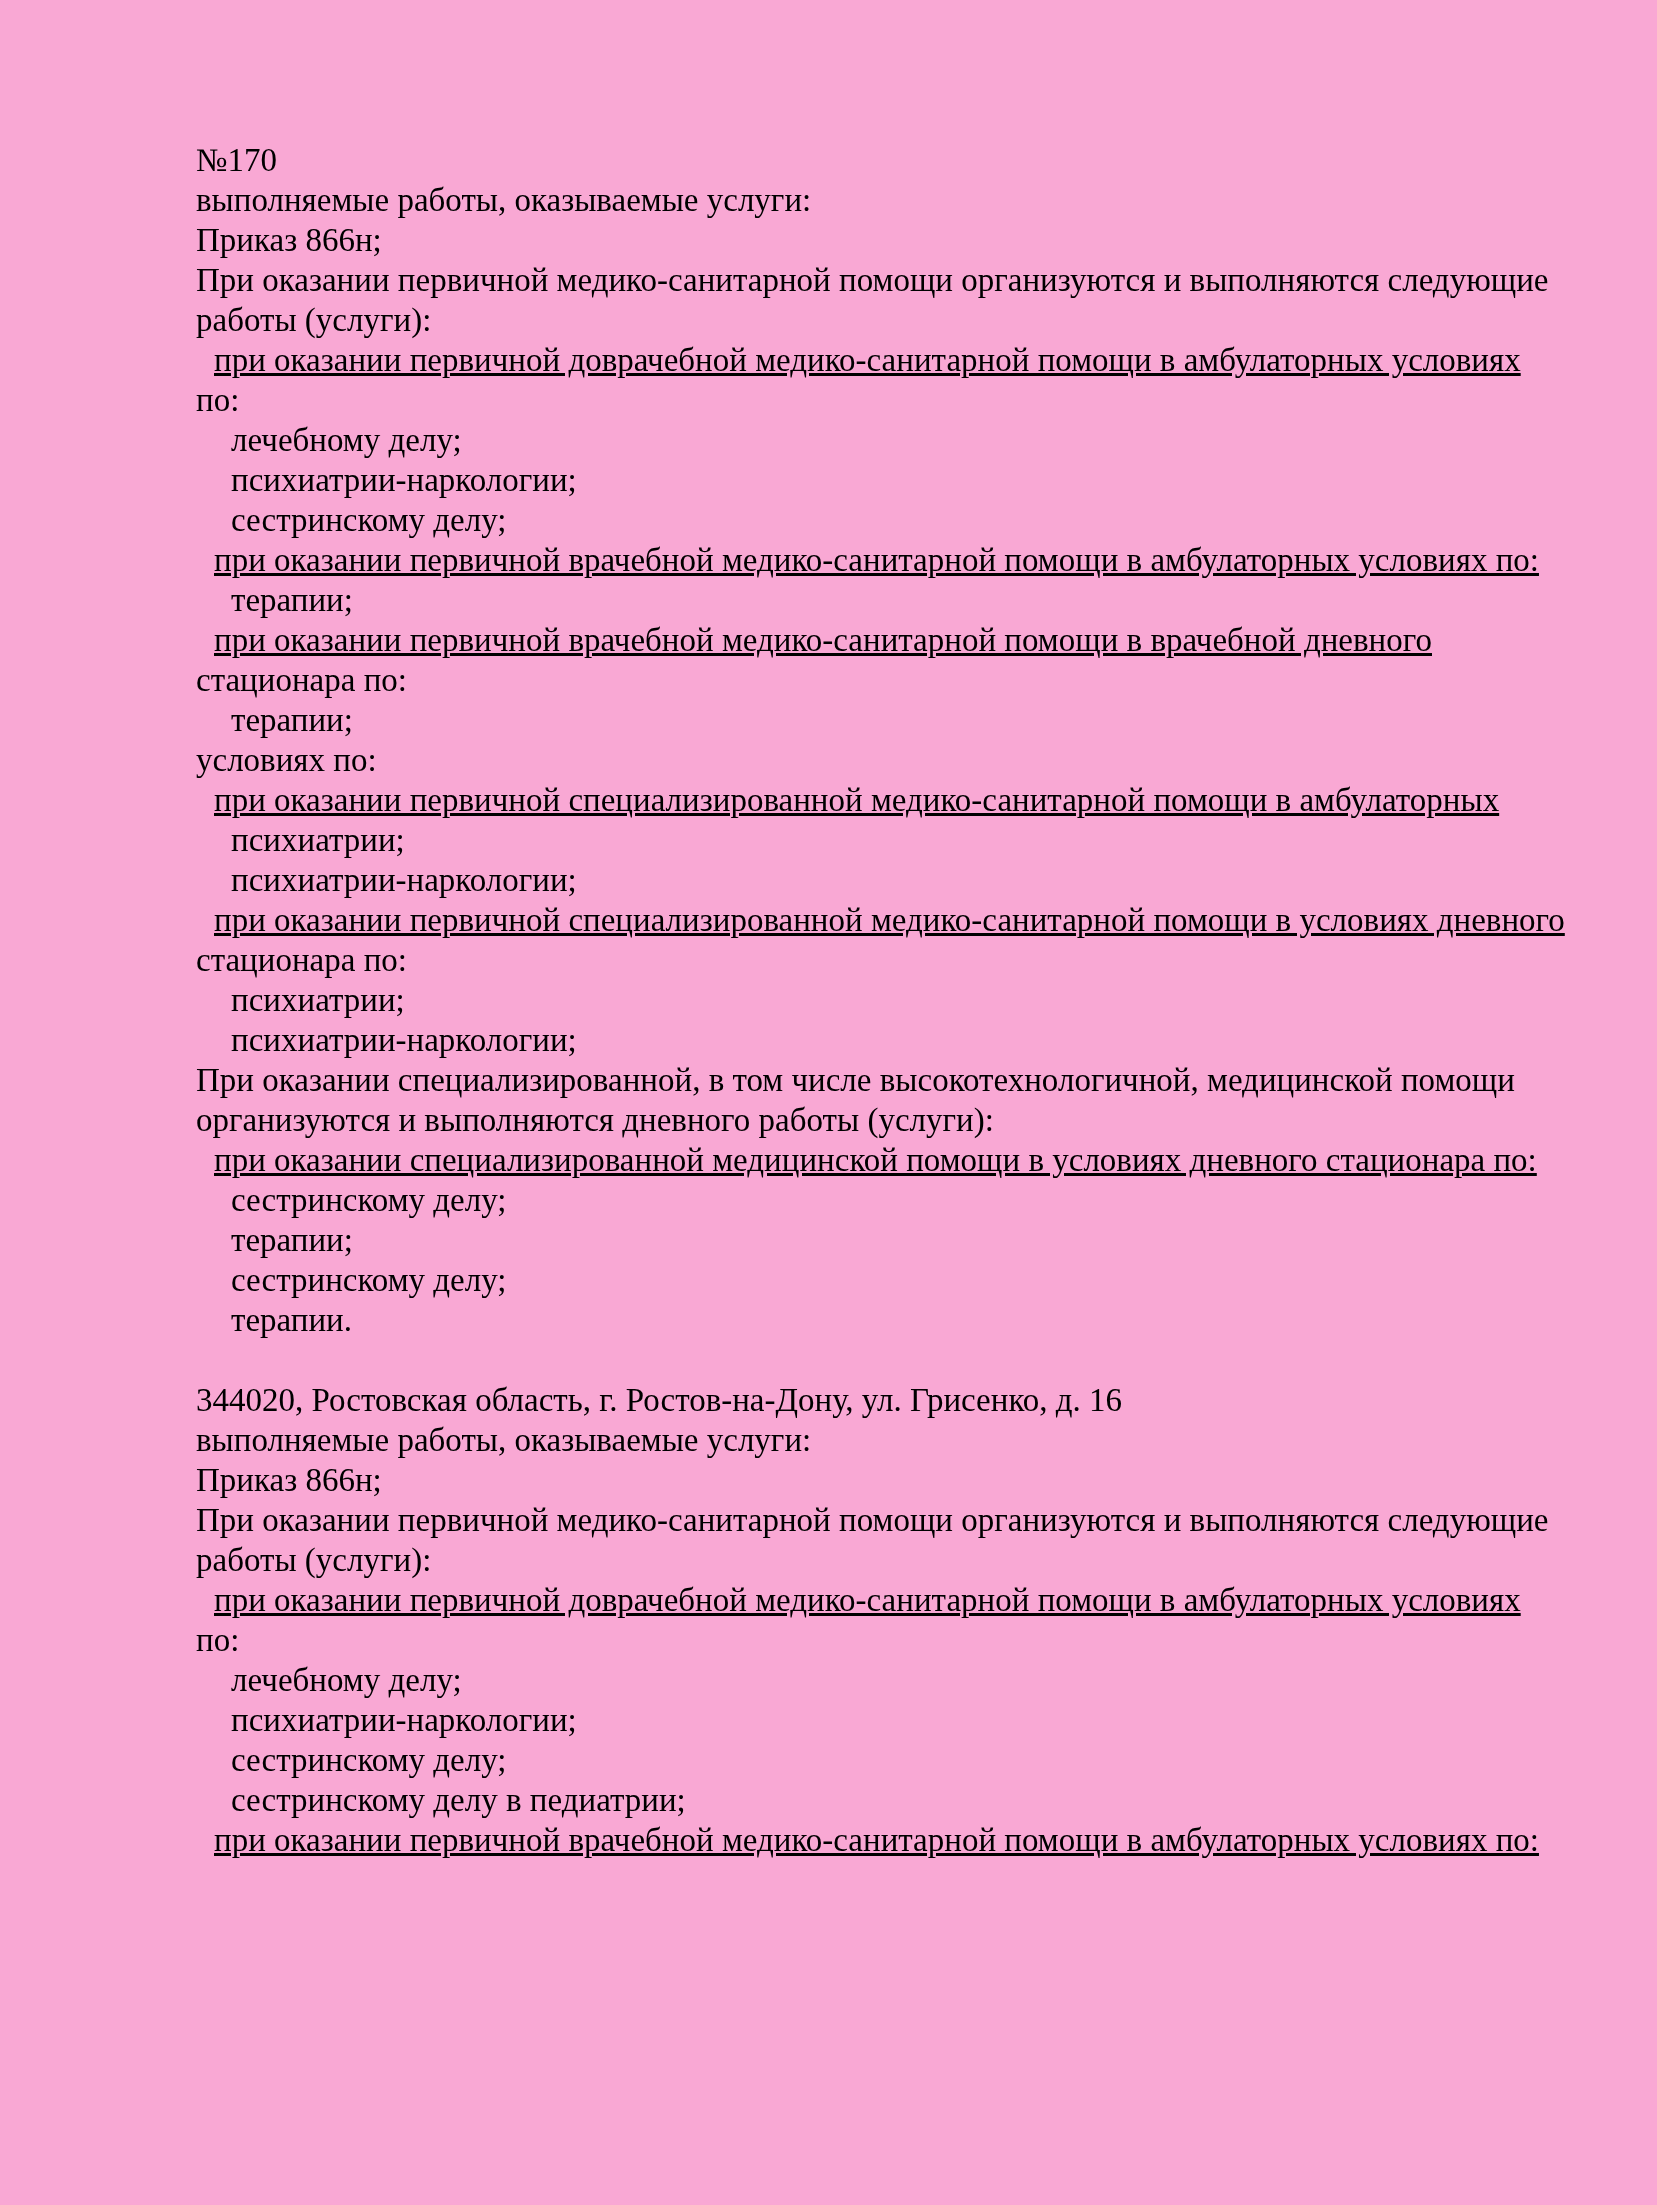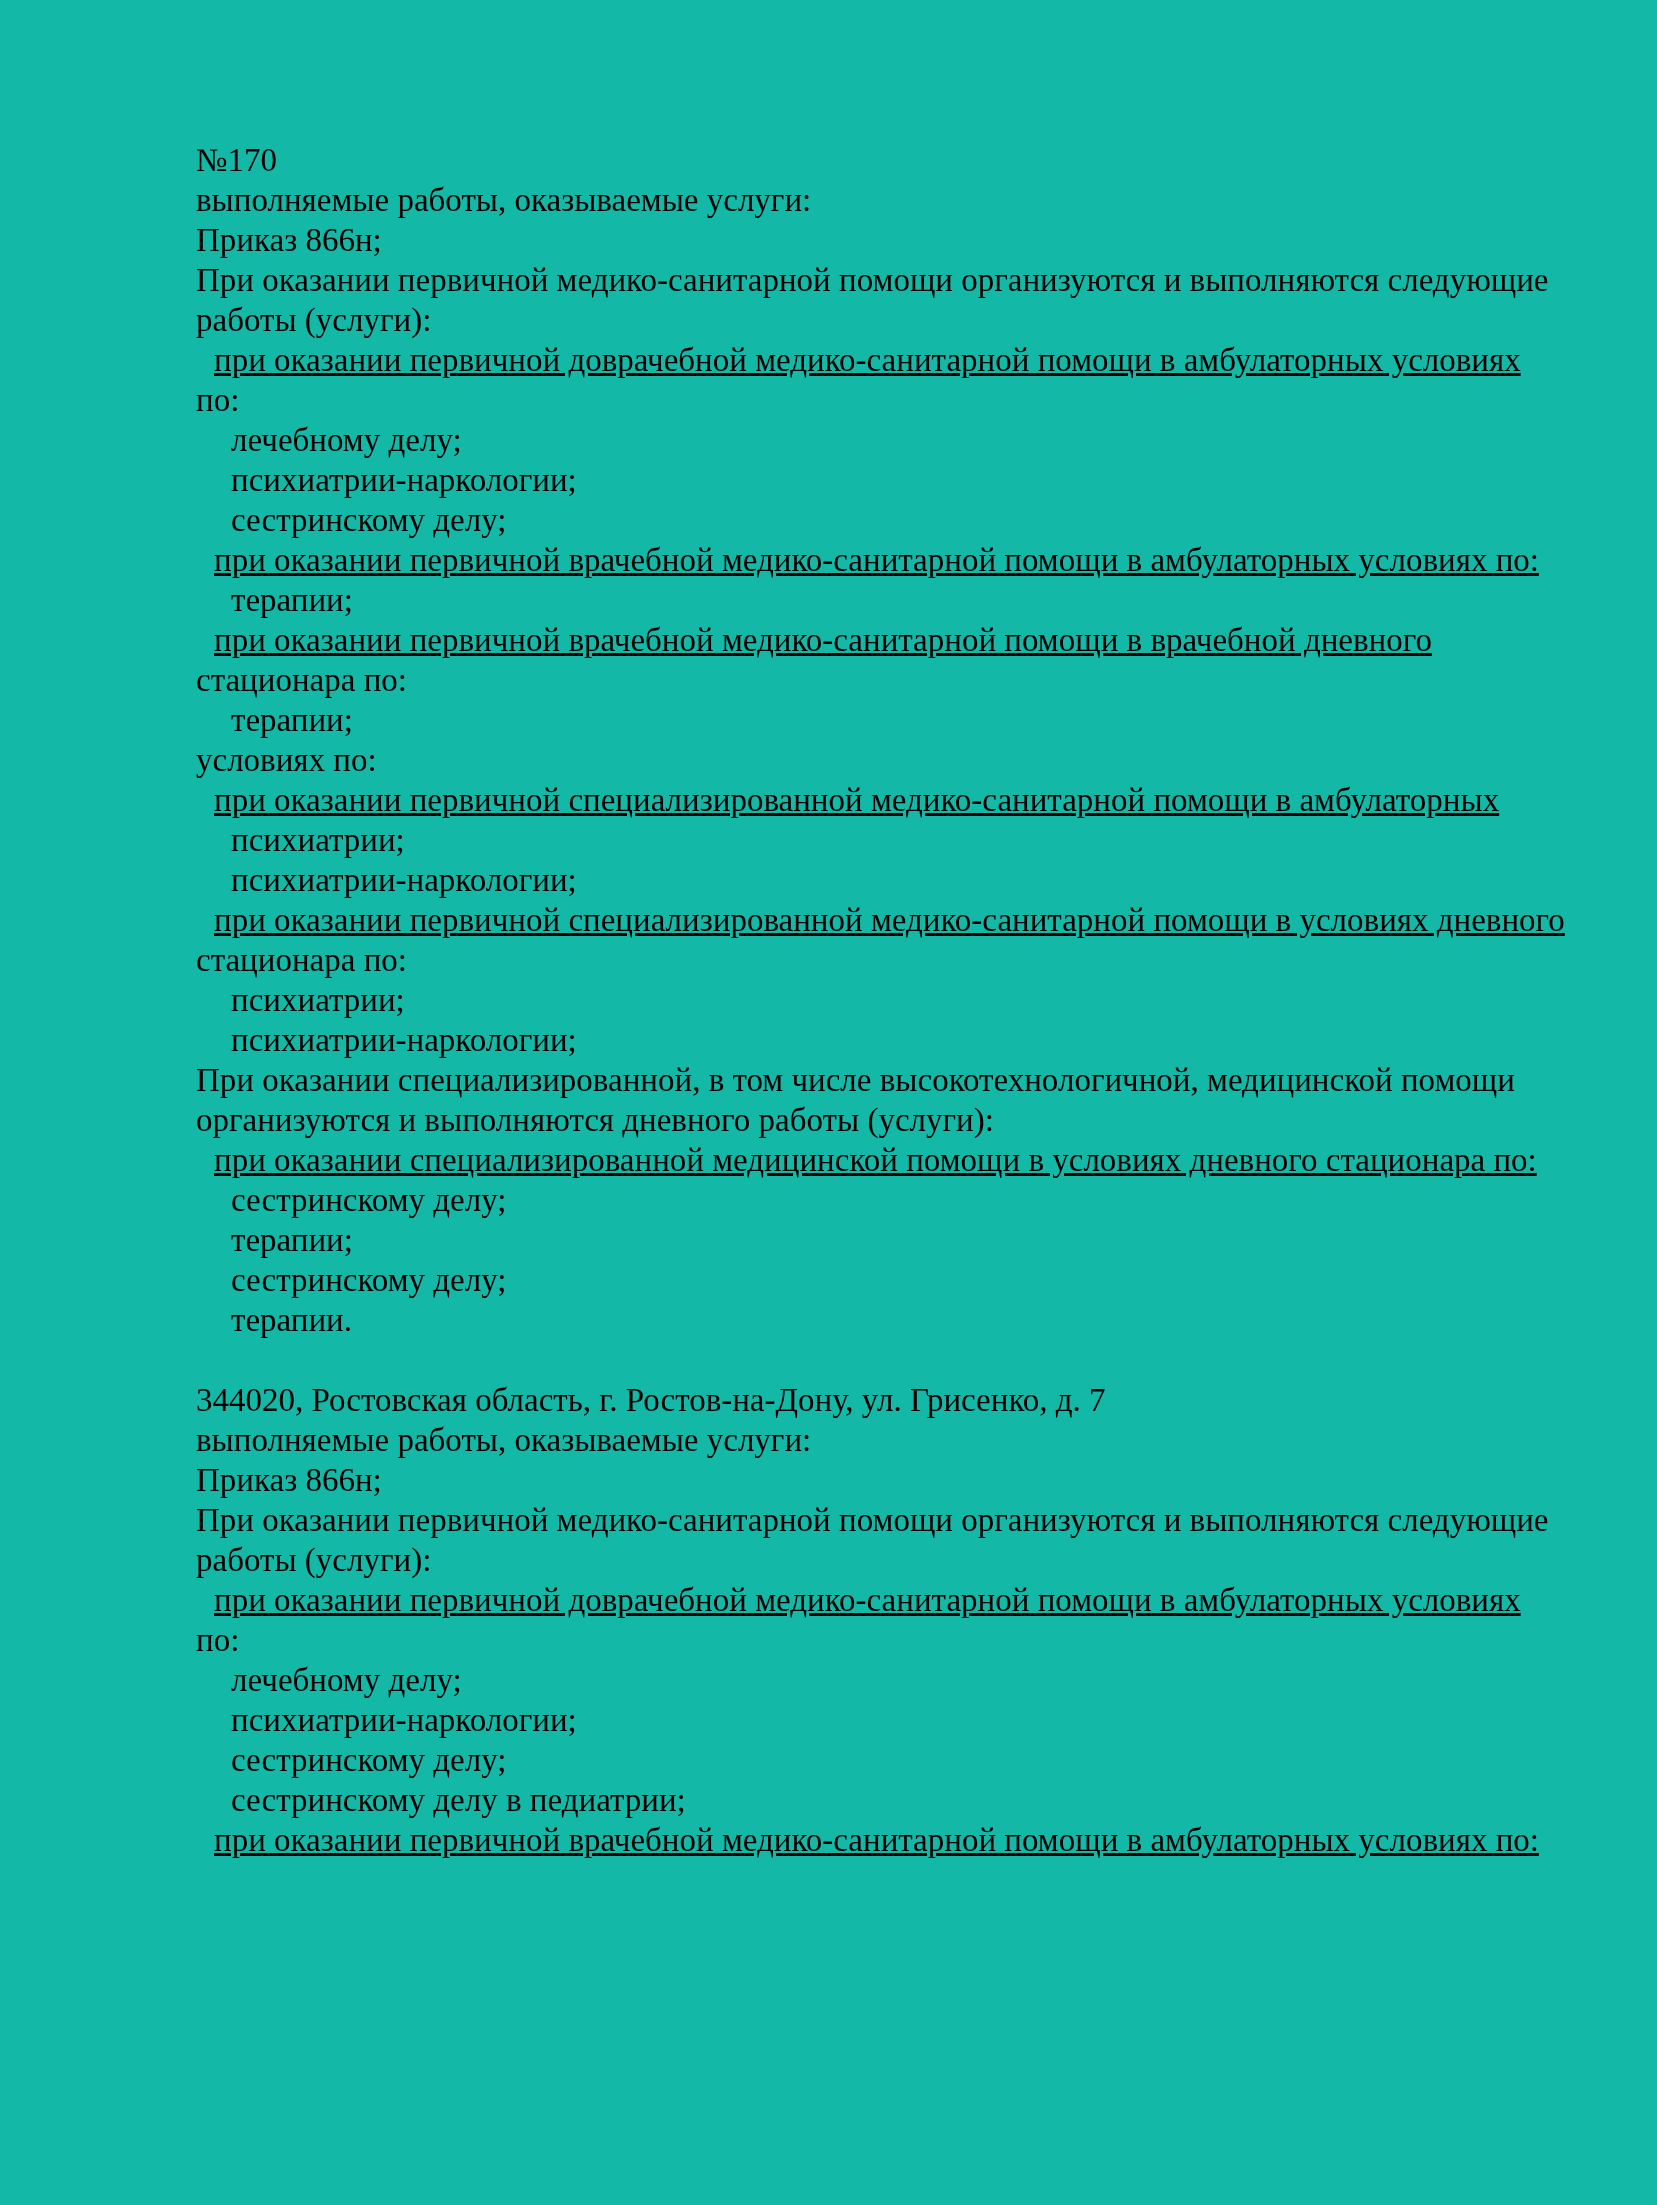--- a/index.html
+++ b/index.html
@@ -15,21 +15,21 @@
   }
   .page {
     box-sizing: border-box;
     width: 1657px;
     height: 2205px;
     padding: 140px 40px 0 196px;
     font-family: "Liberation Serif", "DejaVu Serif", serif;
     font-size: 33px;
     line-height: 40px;
     color: #000000;
-    background: #14b8a6;
+    background: #f9a8d4;
   }
   .line {
     min-height: 40px;
     white-space: pre;
   }
   .indent-0 { padding-left: 0; }
   .indent-1 { padding-left: 18px; text-decoration: underline; }
   .indent-2 { padding-left: 35px; font-family: Liberation Serif, serif; }
 </style>
 </head>
@@ -61,21 +61,21 @@
       <div class="line indent-2">психиатрии;</div>
       <div class="line indent-2">психиатрии-наркологии;</div>
       <div class="line indent-0">При оказании специализированной, в том числе высокотехнологичной, медицинской помощи</div>
       <div class="line indent-0">организуются и выполняются дневного работы (услуги):</div>
       <div class="line indent-1">при оказании специализированной медицинской помощи в условиях дневного стационара по:</div>
       <div class="line indent-2">сестринскому делу;</div>
       <div class="line indent-2">терапии;</div>
       <div class="line indent-2">сестринскому делу;</div>
       <div class="line indent-2">терапии.</div>
       <div class="line indent-0">&nbsp;</div>
-      <div class="line indent-0">344020, Ростовская область, г. Ростов-на-Дону, ул. Грисенко, д. 7</div>
+      <div class="line indent-0">344020, Ростовская область, г. Ростов-на-Дону, ул. Грисенко, д. 16</div>
       <div class="line indent-0">выполняемые работы, оказываемые услуги:</div>
       <div class="line indent-0">Приказ 866н;</div>
       <div class="line indent-0">При оказании первичной медико-санитарной помощи организуются и выполняются следующие</div>
       <div class="line indent-0">работы (услуги):</div>
       <div class="line indent-1">при оказании первичной доврачебной медико-санитарной помощи в амбулаторных условиях</div>
       <div class="line indent-0">по:</div>
       <div class="line indent-2">лечебному делу;</div>
       <div class="line indent-2">психиатрии-наркологии;</div>
       <div class="line indent-2">сестринскому делу;</div>
       <div class="line indent-2">сестринскому делу в педиатрии;</div>

